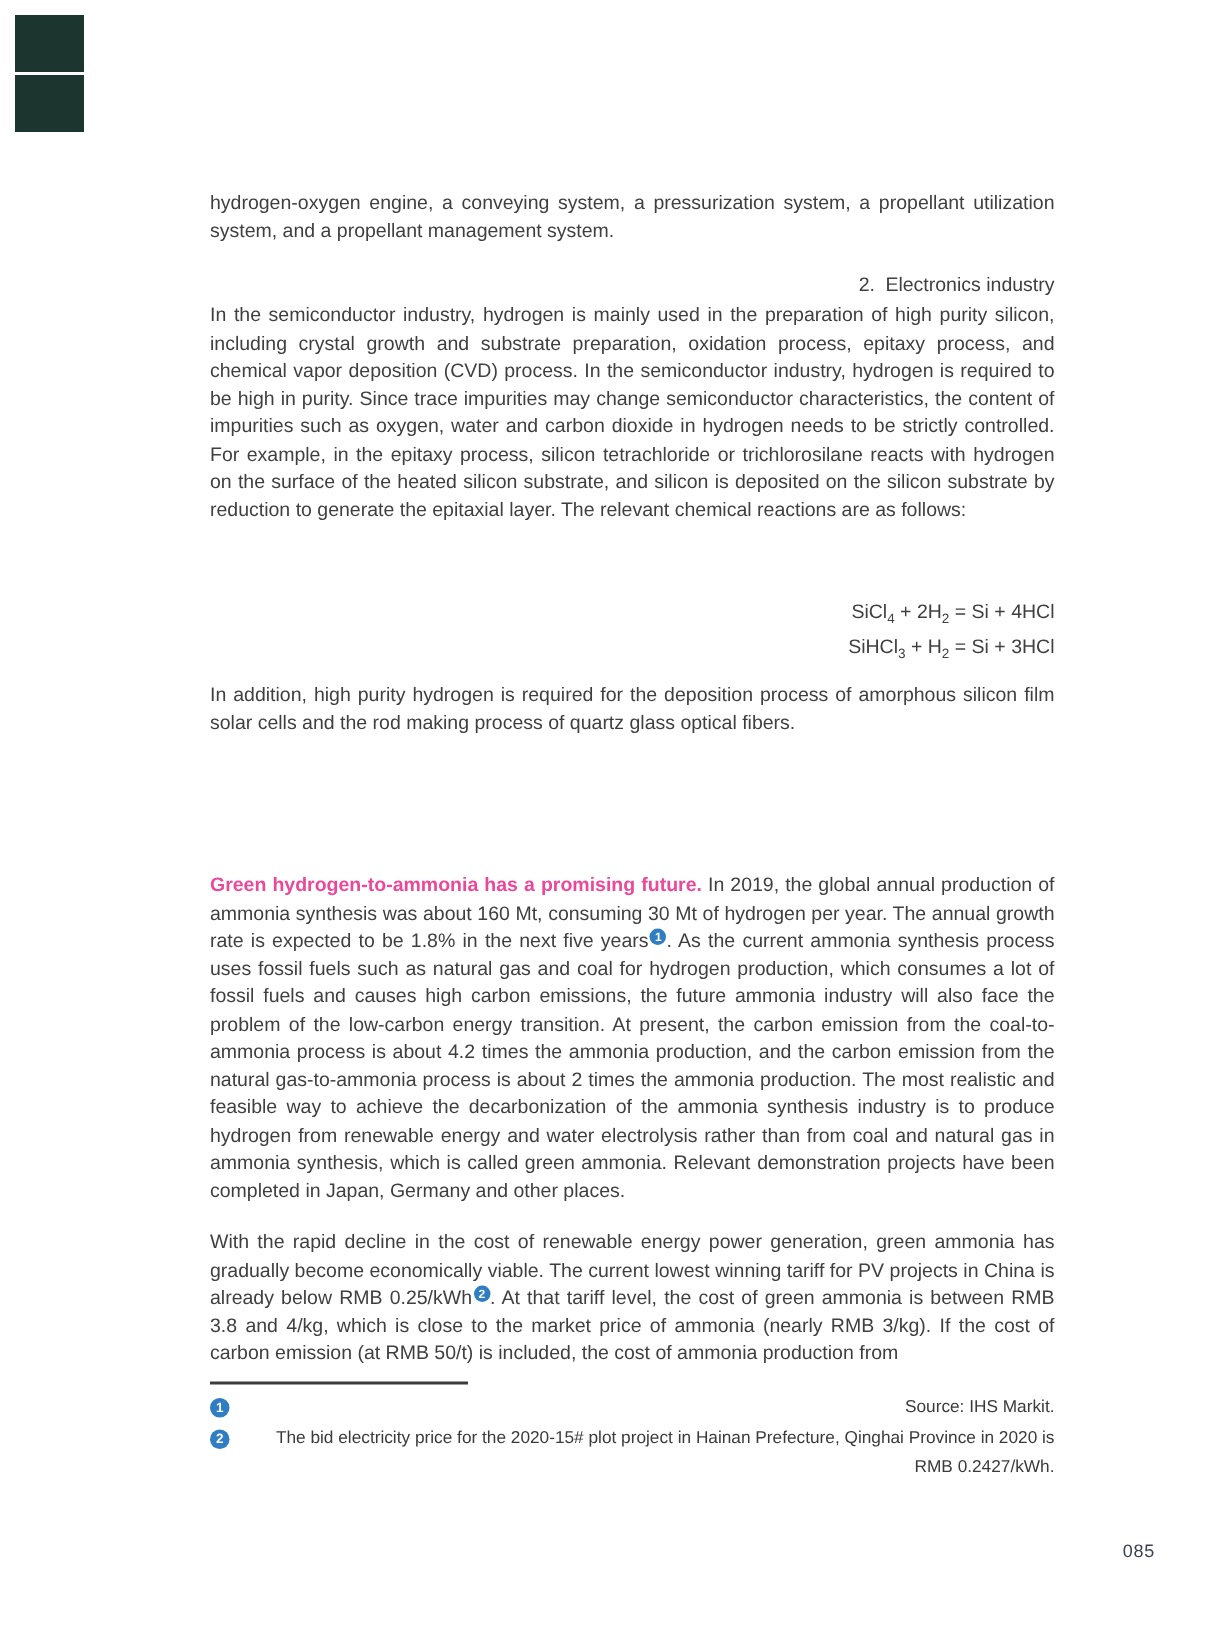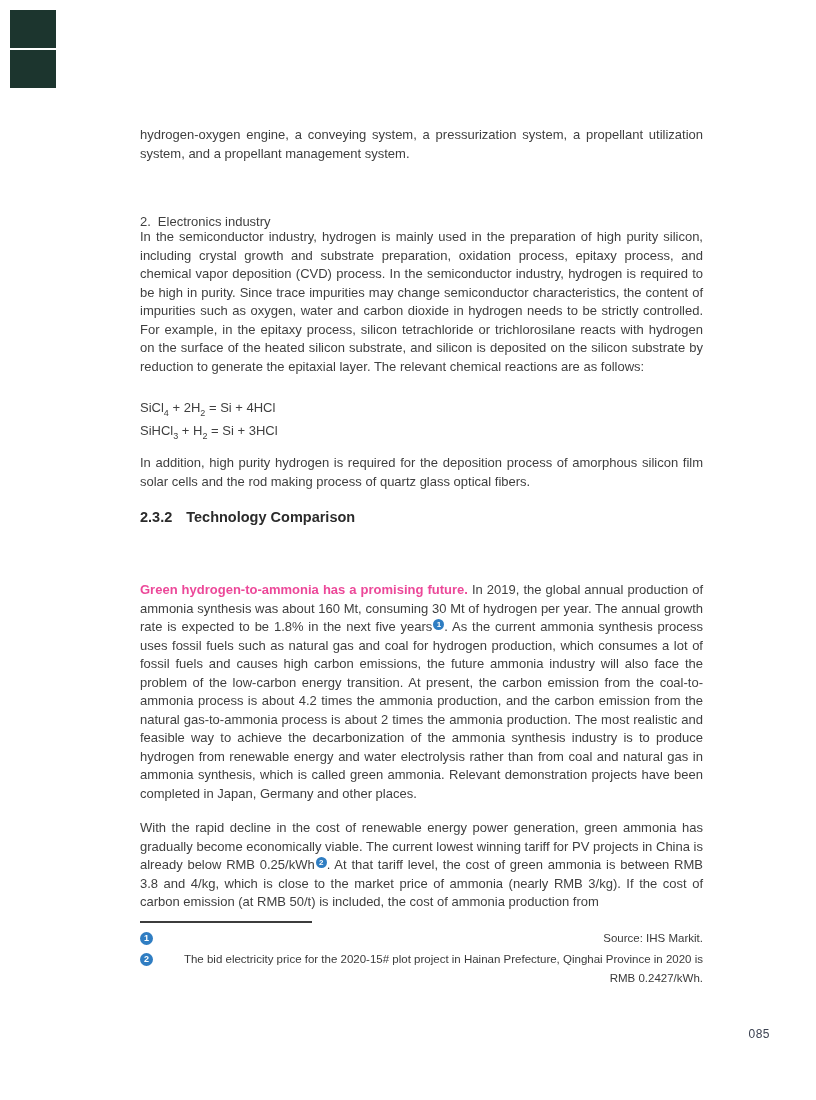--- a/index.html
+++ b/index.html
@@ -18,23 +18,23 @@
   .content-block {
     position: absolute;
     left: 140px;
     width: 563px;
     font-size: 13px;
     line-height: 18.5px;
     text-align: justify;
     color: #3f3f3f;
   }
   .lead-bold { font-weight: bold; color: #ec4899; }
-  .item-heading { text-align: left; margin-top: 32px; }
+  .item-heading { text-align: right; }
   .item-number { margin-right: 7px; }
-  .equations { position: absolute; left: 140px; width: 563px; text-align: left; font-size: 13px; line-height: 18.5px; color: #3f3f3f; }
+  .equations { position: absolute; left: 140px; width: 563px; text-align: right; font-size: 13px; line-height: 18.5px; color: #3f3f3f; }
   .equation-line sub { font-size: 9px; }
   .section-heading {
     position: absolute;
     left: 140px;
     width: 563px;
     font-weight: bold;
     color: #2b2b2b;
     text-align: left;
   }
   .h-level2 { font-size: 14.5px; }
@@ -105,36 +105,33 @@
   </div>
 
   <div class="content-block" style="top:126px">
     <span>hydrogen-oxygen engine, a conveying system, a pressurization system, a propellant utilization system, and a propellant management system.</span>
   </div>
 
   <div class="content-block item-heading" style="top:181px">
     <span class="item-number">2.</span><span>Electronics industry</span>
   </div>
 
-  <div class="content-block" style="top:228px">
+  <div class="content-block" style="top:201px">
     <span>In the semiconductor industry, hydrogen is mainly used in the preparation of high purity silicon, including crystal growth and substrate preparation, oxidation process, epitaxy process, and chemical vapor deposition (CVD) process. In the semiconductor industry, hydrogen is required to be high in purity. Since trace impurities may change semiconductor characteristics, the content of impurities such as oxygen, water and carbon dioxide in hydrogen needs to be strictly controlled. For example, in the epitaxy process, silicon tetrachloride or trichlorosilane reacts with hydrogen on the surface of the heated silicon substrate, and silicon is deposited on the silicon substrate by reduction to generate the epitaxial layer. The relevant chemical reactions are as follows:</span>
   </div>
 
   <div class="equations" style="top:399px">
       <div class="equation-line"><span>SiCl</span><sub>4</sub><span> + 2H</span><sub>2</sub><span> = Si + 4HCl</span></div>
       <div class="equation-line"><span>SiHCl</span><sub>3</sub><span> + H</span><sub>2</sub><span> = Si + 3HCl</span></div>
     </div>
 
   <div class="content-block" style="top:454px">
     <span>In addition, high purity hydrogen is required for the deposition process of amorphous silicon film solar cells and the rod making process of quartz glass optical fibers.</span>
   </div>
 
-  <div class="section-heading h-level2" style="top:509px">
-    <span class="heading-number">2.3.2</span><span>Technology Comparison</span>
-  </div>
 
 
   <div class="content-block" style="top:581px">
     <span class="lead-bold">Green hydrogen-to-ammonia has a promising future.</span><span> In 2019, the global annual production of ammonia synthesis was about 160 Mt, consuming 30 Mt of hydrogen per year. The annual growth rate is expected to be 1.8% in the next five years</span><span class="fn-ref">1</span><span>. As the current ammonia synthesis process uses fossil fuels such as natural gas and coal for hydrogen production, which consumes a lot of fossil fuels and causes high carbon emissions, the future ammonia industry will also face the problem of the low-carbon energy transition. At present, the carbon emission from the coal-to-ammonia process is about 4.2 times the ammonia production, and the carbon emission from the natural gas-to-ammonia process is about 2 times the ammonia production. The most realistic and feasible way to achieve the decarbonization of the ammonia synthesis industry is to produce hydrogen from renewable energy and water electrolysis rather than from coal and natural gas in ammonia synthesis, which is called green ammonia. Relevant demonstration projects have been completed in Japan, Germany and other places.</span>
   </div>
 
   <div class="content-block" style="top:819px">
     <span>With the rapid decline in the cost of renewable energy power generation, green ammonia has gradually become economically viable. The current lowest winning tariff for PV projects in China is already below RMB 0.25/kWh</span><span class="fn-ref">2</span><span>. At that tariff level, the cost of green ammonia is between RMB 3.8 and 4/kg, which is close to the market price of ammonia (nearly RMB 3/kg). If the cost of carbon emission (at RMB 50/t) is included, the cost of ammonia production from</span>
   </div>
 

